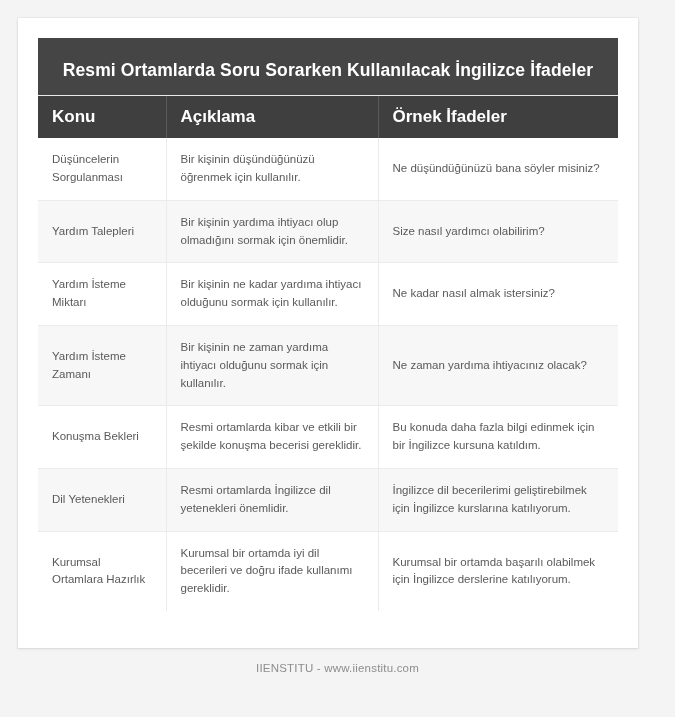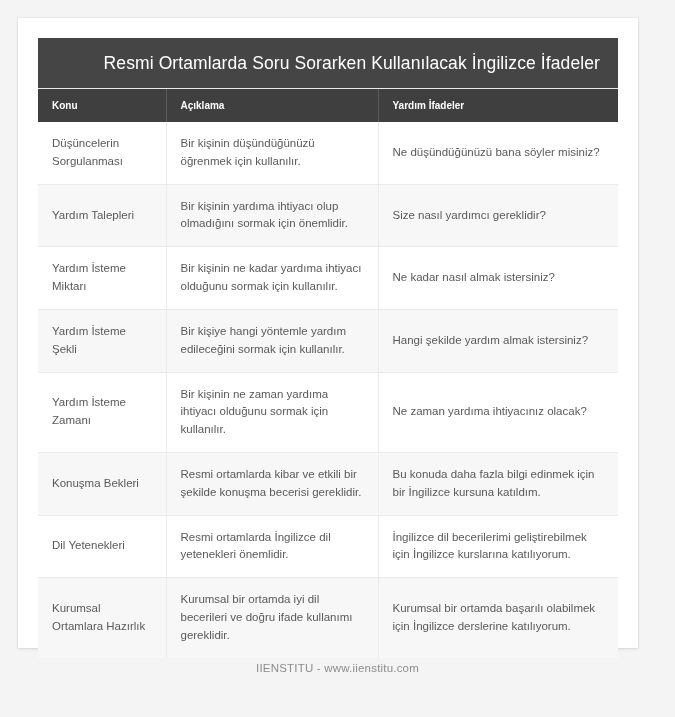--- a/index.html
+++ b/index.html
@@ -43,33 +43,33 @@
     border-collapse: collapse;
     table-layout: fixed;
     background: #fff;
   }
 
   
   tr.title-row th {
     background: #454545;
     color: #ffffff;
     font-size: 17.5px;
-    font-weight: normal;
-    text-align: right;
-    padding: 15px 18px 14px 18px;
+    font-weight: bold;
+    text-align: center;
+    padding: 22px 18px 14px 18px;
     letter-spacing: 0.1px;
     line-height: 1.2;
     border-bottom: 1px solid #e9e9e9;
   }
 
   
   tr.head-row th {
     background: #3f3f3f;
     color: #ffffff;
-    font-size: 10px;
+    font-size: 17px;
     font-weight: bold;
     text-align: left;
     padding: 10px 14px 10px 14px;
     vertical-align: middle;
     border-right: 1px solid #5a5a5a;
     line-height: 1.3;
     margin-left: 16px;
   }
   tr.head-row th:last-child { border-right: none; }
 
@@ -119,43 +119,38 @@
           <col class="col-aciklama">
           <col class="col-ornek">
         </colgroup>
         <thead>
           <tr class="title-row">
             <th colspan="3">Resmi Ortamlarda Soru Sorarken Kullanılacak İngilizce İfadeler</th>
           </tr>
           <tr class="head-row">
             <th>Konu</th>
             <th>Açıklama</th>
-            <th>Yardım İfadeler</th>
+            <th>Örnek İfadeler</th>
           </tr>
         </thead>
         <tbody id="table-body">
             <tr>
               <td>Düşüncelerin Sorgulanması</td>
               <td>Bir kişinin düşündüğünüzü öğrenmek için kullanılır.</td>
               <td>Ne düşündüğünüzü bana söyler misiniz?</td>
             </tr>
             <tr>
               <td>Yardım Talepleri</td>
               <td>Bir kişinin yardıma ihtiyacı olup olmadığını sormak için önemlidir.</td>
-              <td>Size nasıl yardımcı gereklidir?</td>
+              <td>Size nasıl yardımcı olabilirim?</td>
             </tr>
             <tr>
               <td>Yardım İsteme Miktarı</td>
               <td>Bir kişinin ne kadar yardıma ihtiyacı olduğunu sormak için kullanılır.</td>
               <td>Ne kadar nasıl almak istersiniz?</td>
-            </tr>
-            <tr>
-              <td>Yardım İsteme Şekli</td>
-              <td>Bir kişiye hangi yöntemle yardım edileceğini sormak için kullanılır.</td>
-              <td>Hangi şekilde yardım almak istersiniz?</td>
             </tr>
             <tr>
               <td>Yardım İsteme Zamanı</td>
               <td>Bir kişinin ne zaman yardıma ihtiyacı olduğunu sormak için kullanılır.</td>
               <td>Ne zaman yardıma ihtiyacınız olacak?</td>
             </tr>
             <tr>
               <td>Konuşma Bekleri</td>
               <td>Resmi ortamlarda kibar ve etkili bir şekilde konuşma becerisi gereklidir.</td>
               <td>Bu konuda daha fazla bilgi edinmek için bir İngilizce kursuna katıldım.</td>

